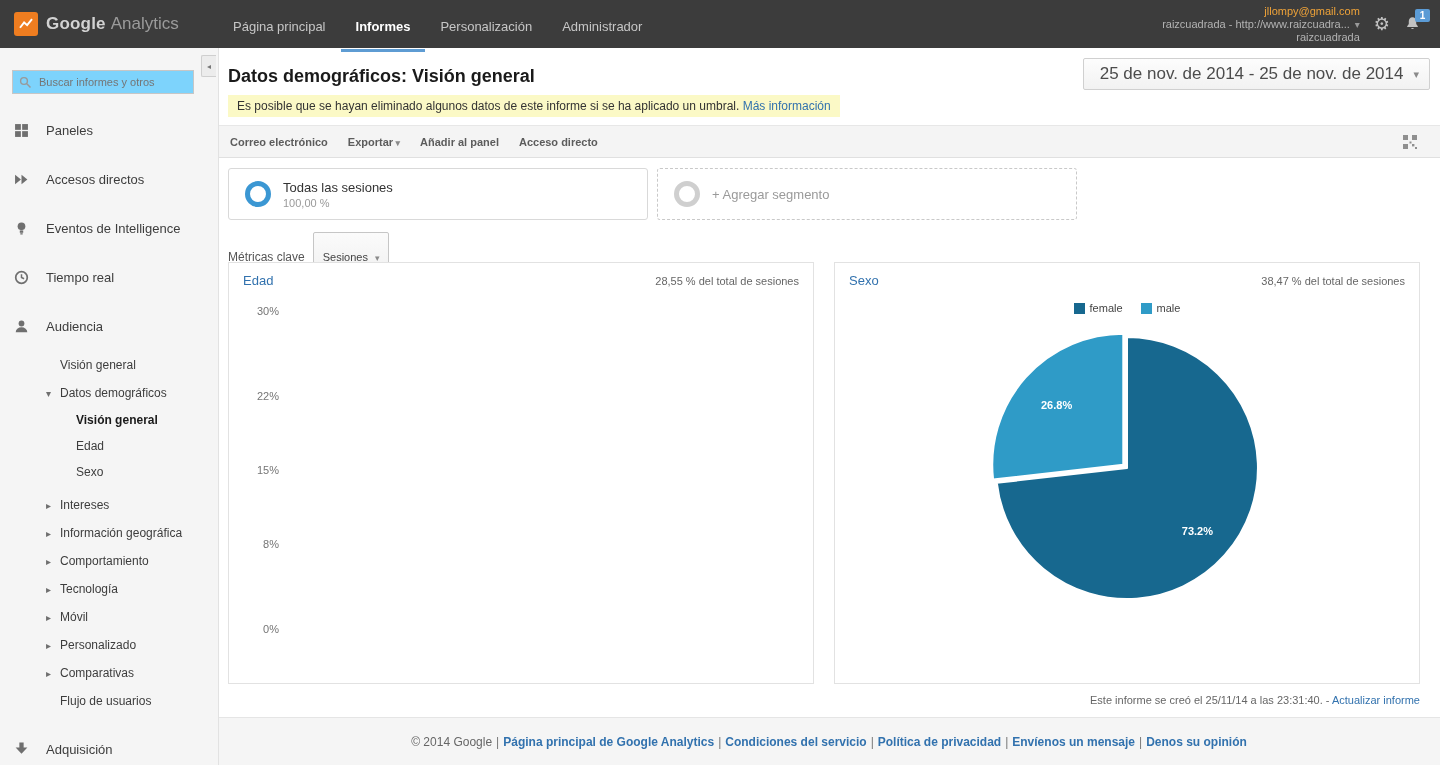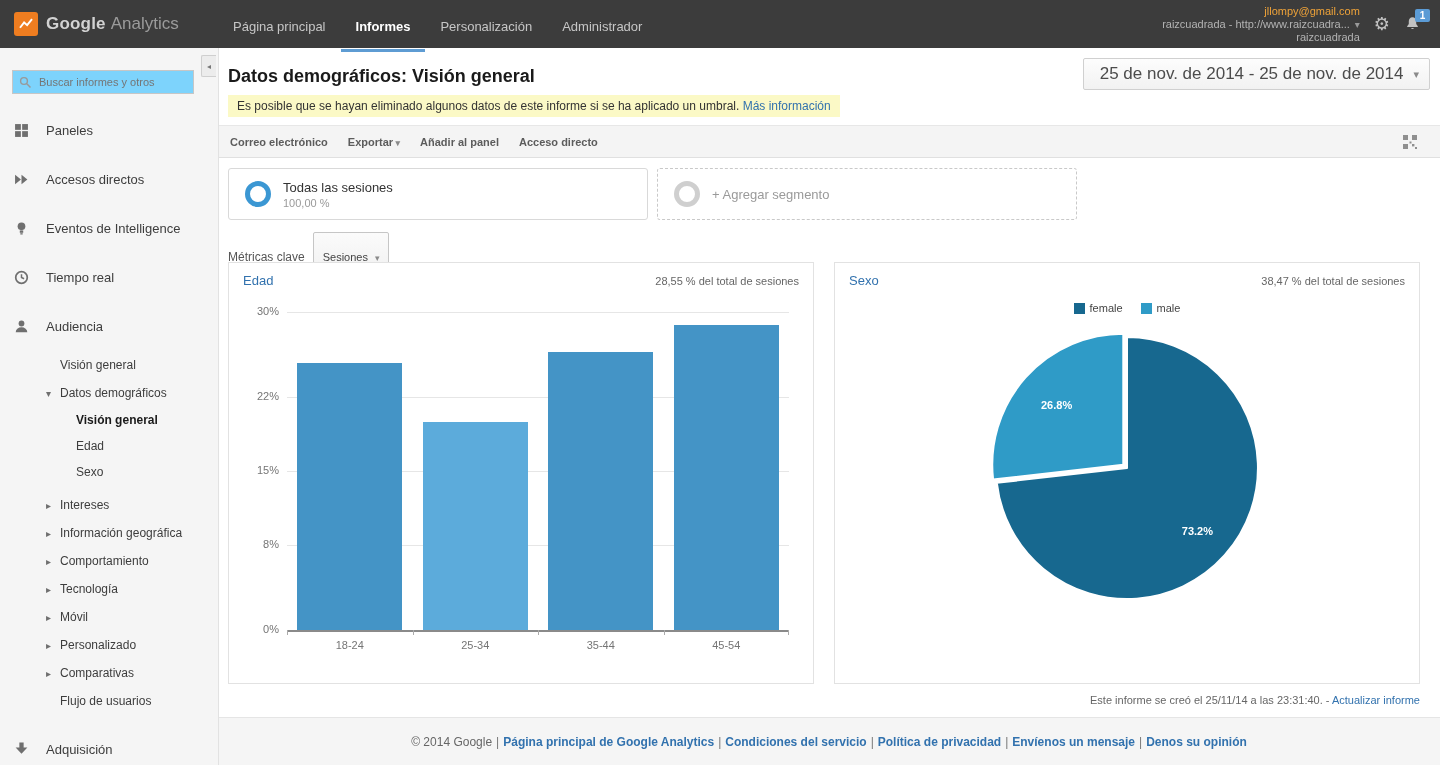--- a/index.html
+++ b/index.html
@@ -318,40 +318,20 @@
     </span>
   </div>
 
   <div class="charts-row">
     <div class="card">
       <div class="card-head">
         <span class="card-title">Edad</span>
         <span class="card-note">28,55 % del total de sesiones</span>
       </div>
       <div class="bar-chart" id="bar-chart">
-          <div class="plot" style="position: absolute; left: 50px; top: 0px; width: 502px; height: 318px;">
-            <div class="gridline baseline" style="top: 318px;"></div>
-            <div class="gridline" style="top: 233.2px;"></div>
-            <div class="gridline" style="top: 159px;"></div>
-            <div class="gridline" style="top: 84.8px;"></div>
-            <div class="gridline" style="top: 0px;"></div>
-            <div class="bar" style="left: 10.25px; top: 50.88px; width: 105px; height: 267.12px; background: rgb(68, 148, 198);"></div>
-            <div class="xtick" style="left: 0px; width: 125.5px; top: 327px;">18-24</div>
-            <div class="tickmark" style="left: 0px; top: 318px;"></div>
-            <div class="bar" style="left: 135.75px; top: 110.24px; width: 105px; height: 207.76px; background: rgb(92, 171, 219);"></div>
-            <div class="xtick" style="left: 125.5px; width: 125.5px; top: 327px;">25-34</div>
-            <div class="tickmark" style="left: 125.5px; top: 318px;"></div>
-            <div class="bar" style="left: 261.25px; top: 40.28px; width: 105px; height: 277.72px; background: rgb(68, 148, 198);"></div>
-            <div class="xtick" style="left: 251px; width: 125.5px; top: 327px;">35-44</div>
-            <div class="tickmark" style="left: 251px; top: 318px;"></div>
-            <div class="bar" style="left: 386.75px; top: 12.72px; width: 105px; height: 305.28px; background: rgb(68, 148, 198);"></div>
-            <div class="xtick" style="left: 376.5px; width: 125.5px; top: 327px;">45-54</div>
-            <div class="tickmark" style="left: 376.5px; top: 318px;"></div>
-            <div class="tickmark" style="left: 501px; top: 318px;"></div>
-          </div>
           <div class="ytick" style="top: 311px;">0%</div>
           <div class="ytick" style="top: 226.2px;">8%</div>
           <div class="ytick" style="top: 152px;">15%</div>
           <div class="ytick" style="top: 77.8px;">22%</div>
           <div class="ytick" style="top: -7px;">30%</div>
         </div>
     </div>
     <div class="card">
       <div class="card-head">
         <span class="card-title">Sexo</span>

